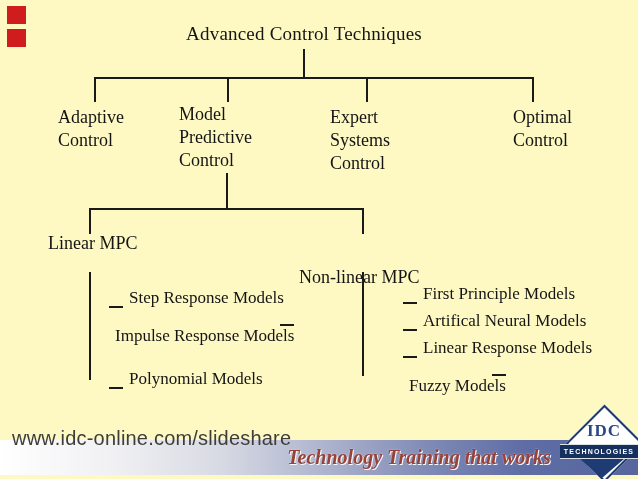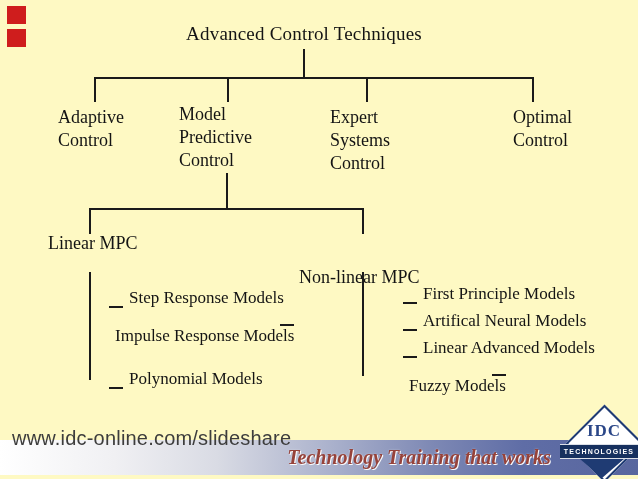--- a/index.html
+++ b/index.html
@@ -133,21 +133,21 @@
   <div class="leaf-row rl r1">
     <div class="leaf-tick"></div>
     <span class="leaf-text">First Principle Models</span>
   </div>
   <div class="leaf-row rl r2">
     <div class="leaf-tick"></div>
     <span class="leaf-text">Artifical Neural Models</span>
   </div>
   <div class="leaf-row rl r3">
     <div class="leaf-tick"></div>
-    <span class="leaf-text">Linear Advanced Models</span>
+    <span class="leaf-text">Linear Response Models</span>
   </div>
   <div class="leaf-row rl r4">
     <div class="leaf-tick"></div>
     <span class="leaf-text">Fuzzy Models</span>
   </div>
 
   <div class="footer-band"></div>
   <div class="footer-url">www.idc-online.com/slideshare</div>
   <div class="tagline">Technology Training that works</div>
 

